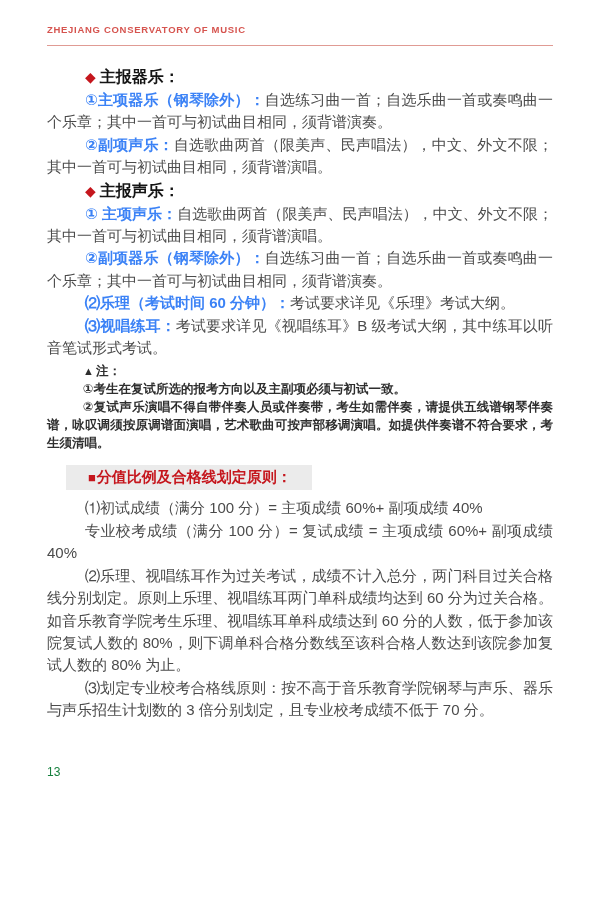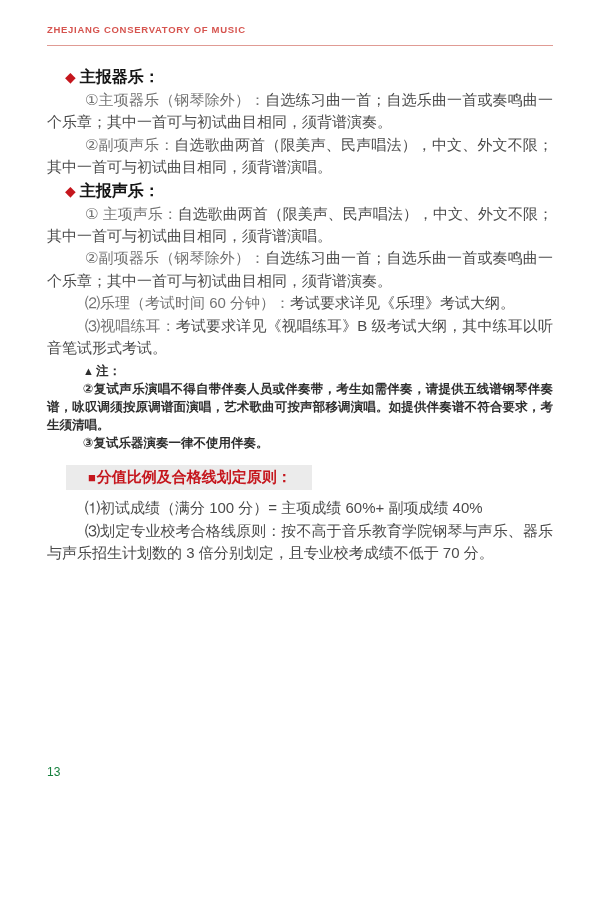--- a/index.html
+++ b/index.html
@@ -9,26 +9,26 @@
     background:#ffffff; overflow:hidden;
     font-family:"Liberation Sans","DejaVu Sans",sans-serif;
   }
   
   .header { margin:0 47px; padding-top:24px; padding-bottom:10px;
             border-bottom:1px solid #e09b94; }
   .header-title { color:#d6544f; font-size:9.5px; font-weight:bold;
                   letter-spacing:0.7px; }
   
   .content { margin:19px 47px 0; }
-  .sec-heading { margin-left:18px; font-size:16px; font-weight:bold;
+  .sec-heading { margin-left:38px; font-size:16px; font-weight:bold;
                  color:#141414; line-height:23px; }
   .diamond { color:#c5161d; font-size:14px; margin-right:4px; }
   p.body { font-size:15px; line-height:22.4px; color:#4b4b4b;
            text-align:justify; text-indent:38px; }
-  p.body .lead { font-weight:normal; color:#737373; }
+  p.body .lead { font-weight:bold; color:#3b82f6; }
   
   .notes { margin-top:3px; }
   .notes p { font-size:12.5px; line-height:18px; color:#2e2e2e;
              font-weight:600; text-align:justify; text-indent:36px; }
   .note-title { font-weight:bold; color:#111; }
   .triangle { font-size:11px; margin-right:2px; }
   
   .score-bar { display:inline-block; margin:13px 0 7px 19px;
                background:#ebebeb; padding:3px 20px 3px 22px;
                font-size:15px; font-weight:bold; color:#c5161d;
@@ -61,27 +61,29 @@
       <span class="diamond">◆</span><span>主报声乐：</span>
     </div>
     <p class="body"><span class="lead">① 主项声乐：</span><span>自选歌曲两首（限美声、民声唱法），中文、外文不限；其中一首可与初试曲目相同，须背谱演唱。</span></p>
     <p class="body"><span class="lead">②副项器乐（钢琴除外）：</span><span>自选练习曲一首；自选乐曲一首或奏鸣曲一个乐章；其中一首可与初试曲目相同，须背谱演奏。</span></p>
     <p class="body"><span class="lead">⑵乐理（考试时间 60 分钟）：</span><span>考试要求详见《乐理》考试大纲。</span></p>
     <p class="body"><span class="lead">⑶视唱练耳：</span><span>考试要求详见《视唱练耳》B 级考试大纲，其中练耳以听音笔试形式考试。</span></p>
 
     
     <div class="notes">
       <p class="note-title"><span class="triangle">▲</span><span>注：</span></p>
+      <p>①考生在复试所选的报考方向以及主副项必须与初试一致。</p>
       <p>②复试声乐演唱不得自带伴奏人员或伴奏带，考生如需伴奏，请提供五线谱钢琴伴奏谱，咏叹调须按原调谱面演唱，艺术歌曲可按声部移调演唱。如提供伴奏谱不符合要求，考生须清唱。</p>
-      <p>③复试乐器演奏一律不使用伴奏。</p>
     </div>
 
     
     <div class="score-bar">
       <span class="square">■</span><span>分值比例及合格线划定原则：</span>
     </div>
     <p class="body">⑴初试成绩（满分 100 分）= 主项成绩 60%+ 副项成绩 40%</p>
+    <p class="body">专业校考成绩（满分 100 分）= 复试成绩 = 主项成绩 60%+ 副项成绩 40%</p>
+    <p class="body">⑵乐理、视唱练耳作为过关考试，成绩不计入总分，两门科目过关合格线分别划定。原则上乐理、视唱练耳两门单科成绩均达到 60 分为过关合格。如音乐教育学院考生乐理、视唱练耳单科成绩达到 60 分的人数，低于参加该院复试人数的 80%，则下调单科合格分数线至该科合格人数达到该院参加复试人数的 80% 为止。</p>
     <p class="body">⑶划定专业校考合格线原则：按不高于音乐教育学院钢琴与声乐、器乐与声乐招生计划数的 3 倍分别划定，且专业校考成绩不低于 70 分。</p>
 
   </div>
 
   <div class="page-number">13</div>
 </div>
 
 </body></html>

